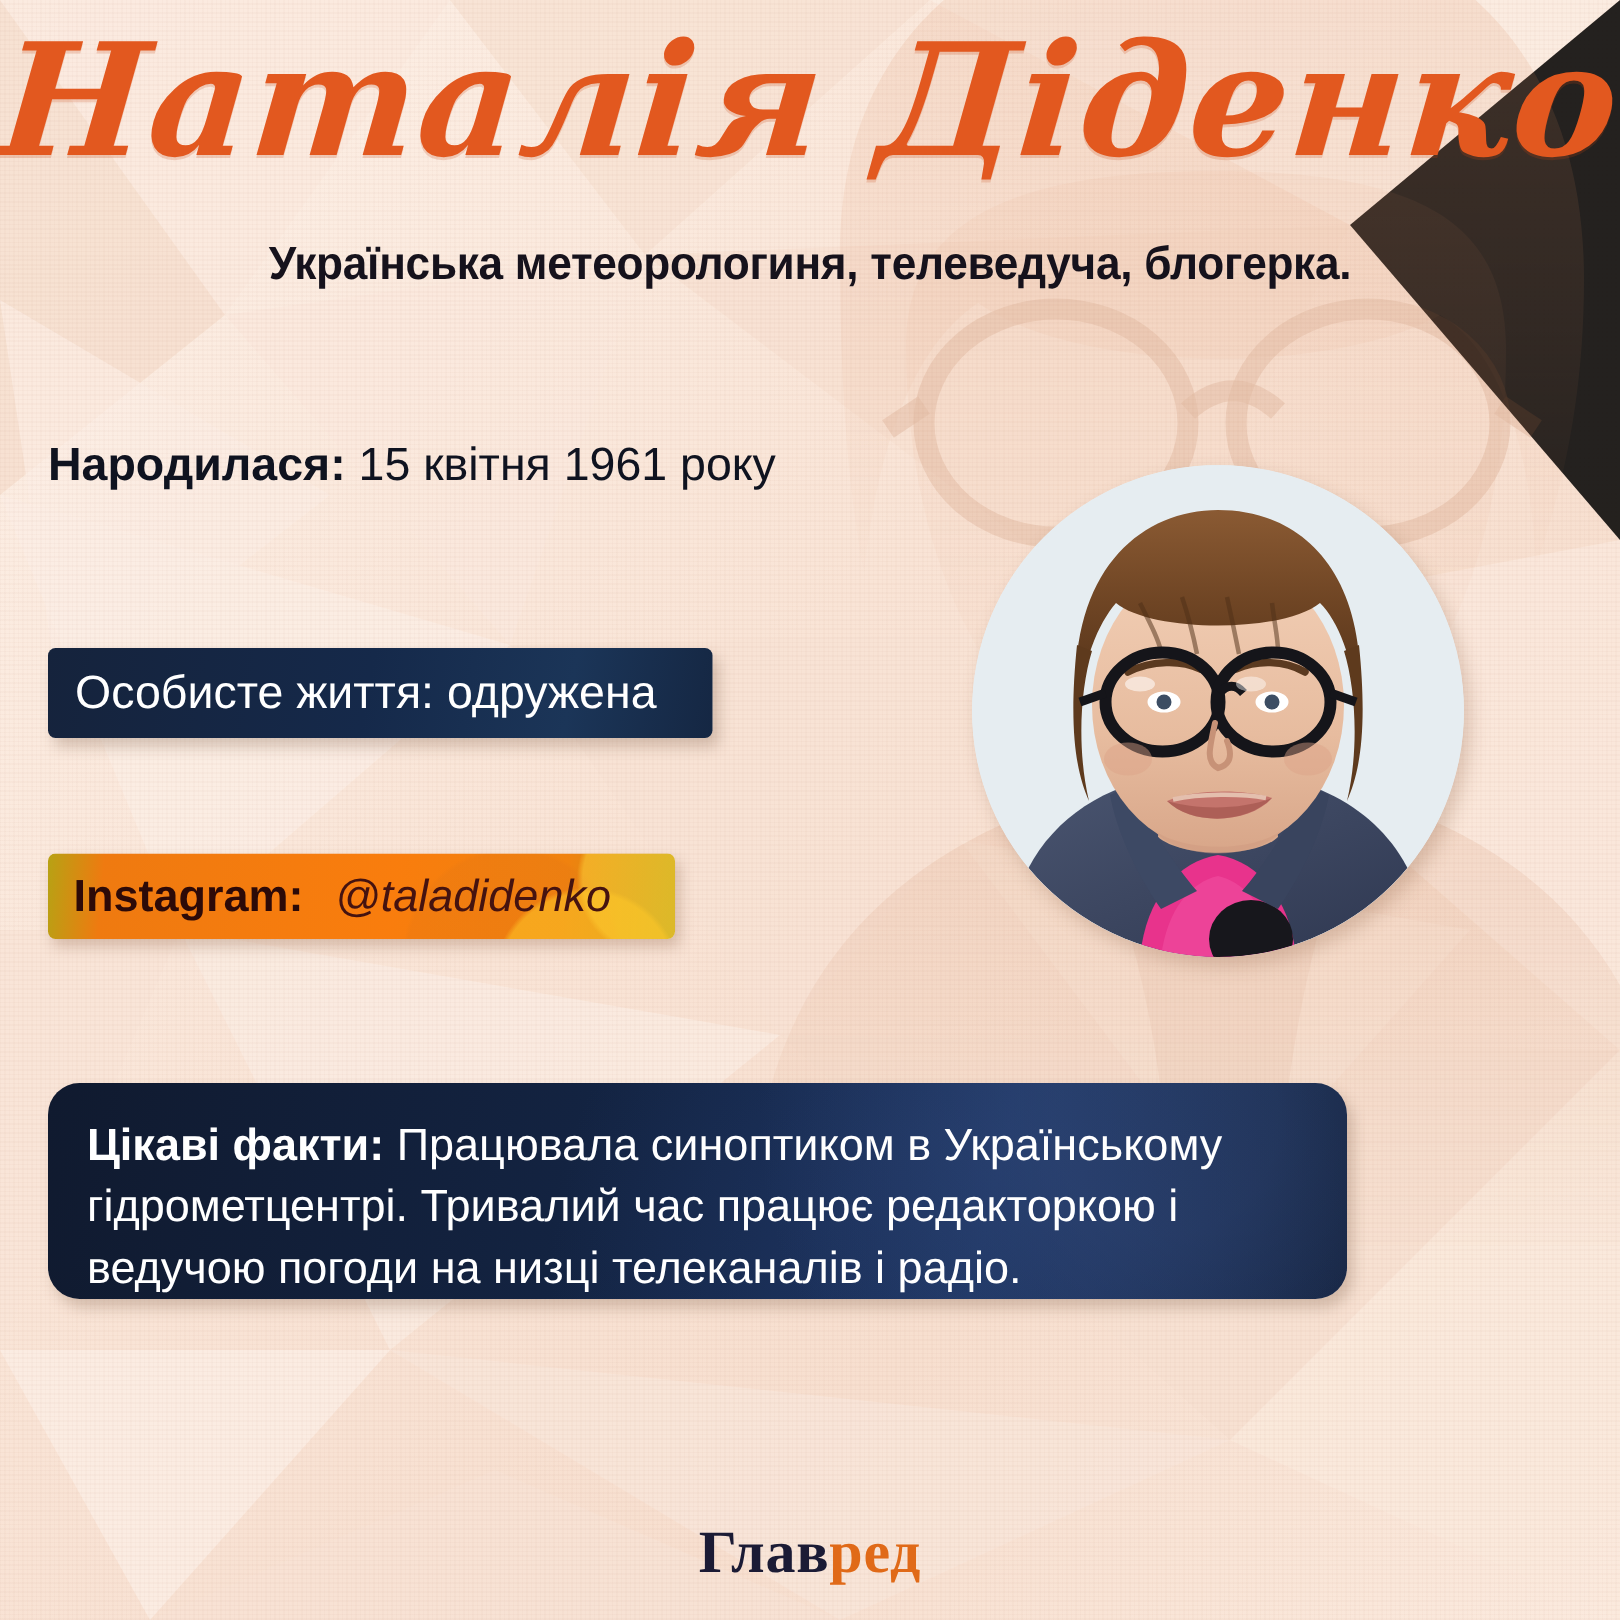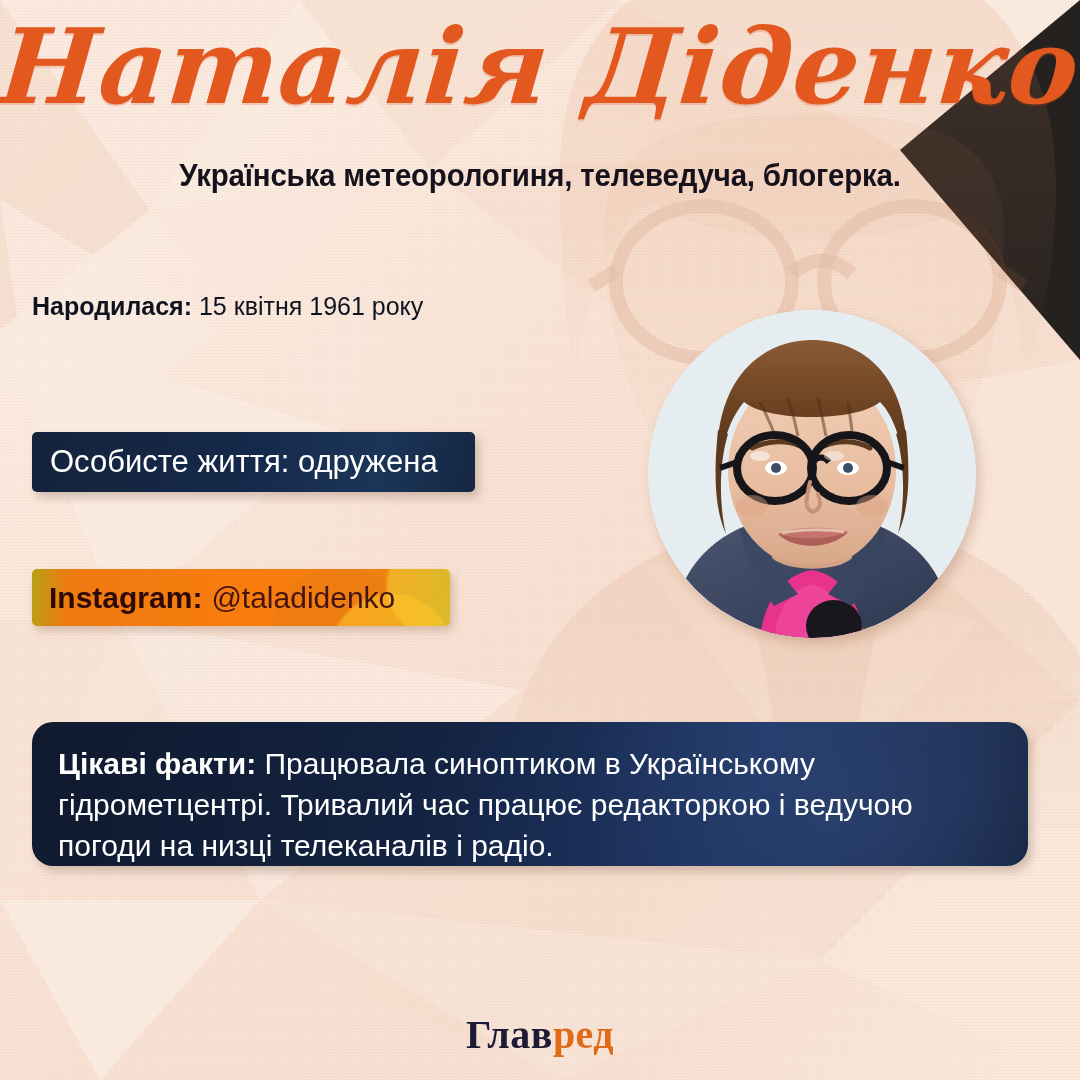--- a/index.html
+++ b/index.html
@@ -41,21 +41,21 @@
   }
   #subtitle{
     position:absolute;left:0;right:0;top:158px;text-align:center;
     color:#16121c;font-weight:bold;font-size:31px;letter-spacing:-.2px;
     transform:scaleX(.95);
   }
 
   
   #born{
     position:absolute;left:32px;top:292px;
-    font-size:25px;color:#0f1320;white-space:nowrap;
+    font-size:31px;color:#0f1320;white-space:nowrap;
   }
   #born .k{font-weight:bold;}
   #born .v{font-weight:normal;}
 
   
   .navy{
     position:absolute;
     background:linear-gradient(100deg,#15233c 0%,#15294a 48%,#1b3558 78%,#152743 100%);
     border-radius:5px;
     box-shadow:4px 6px 9px rgba(120,85,65,.28);
@@ -76,25 +76,25 @@
       radial-gradient(circle at 86% 150%,rgba(255,200,40,.55) 0 16%,rgba(255,255,255,0) 17%),
       radial-gradient(circle at 97% 30%,rgba(255,214,60,.5) 0 12%,rgba(255,255,255,0) 13%),
       radial-gradient(circle at 74% 120%,rgba(230,120,20,.35) 0 22%,rgba(255,255,255,0) 23%),
       linear-gradient(95deg,#b7a214 0%,#ef7a10 9%,#f97d0d 55%,#f0820f 82%,#b89c16 100%);
     box-shadow:3px 5px 9px rgba(140,95,70,.30);
     display:flex;align-items:center;
     padding:0 0 0 17px;box-sizing:border-box;
     color:#3a0f0c;font-size:30px;overflow:hidden;
   }
   #insta .k{font-weight:bold;color:#2d0a08;}
-  #insta .v{font-weight:normal;color:#451310;margin-left:9px;}
+  #insta .v{font-weight:normal;color:#451310;margin-left:21px;font-style:italic;}
 
   
   #facts{
-    left:32px;top:722px;width:996px;height:144px;
+    left:32px;top:722px;width:866px;height:144px;
     border-radius:21px;
     padding:22px 30px 0 26px;box-sizing:border-box;
     font-size:30px;line-height:1.36;
     background:
       radial-gradient(circle at 86% 18%,rgba(70,95,150,.30) 0 10%,rgba(255,255,255,0) 36%),
       radial-gradient(circle at 70% 85%,rgba(40,60,110,.35) 0 14%,rgba(255,255,255,0) 44%),
       linear-gradient(102deg,#101a2f 0%,#132341 40%,#17305a 72%,#101d36 100%);
   }
   #facts .k{font-weight:bold;}
 

